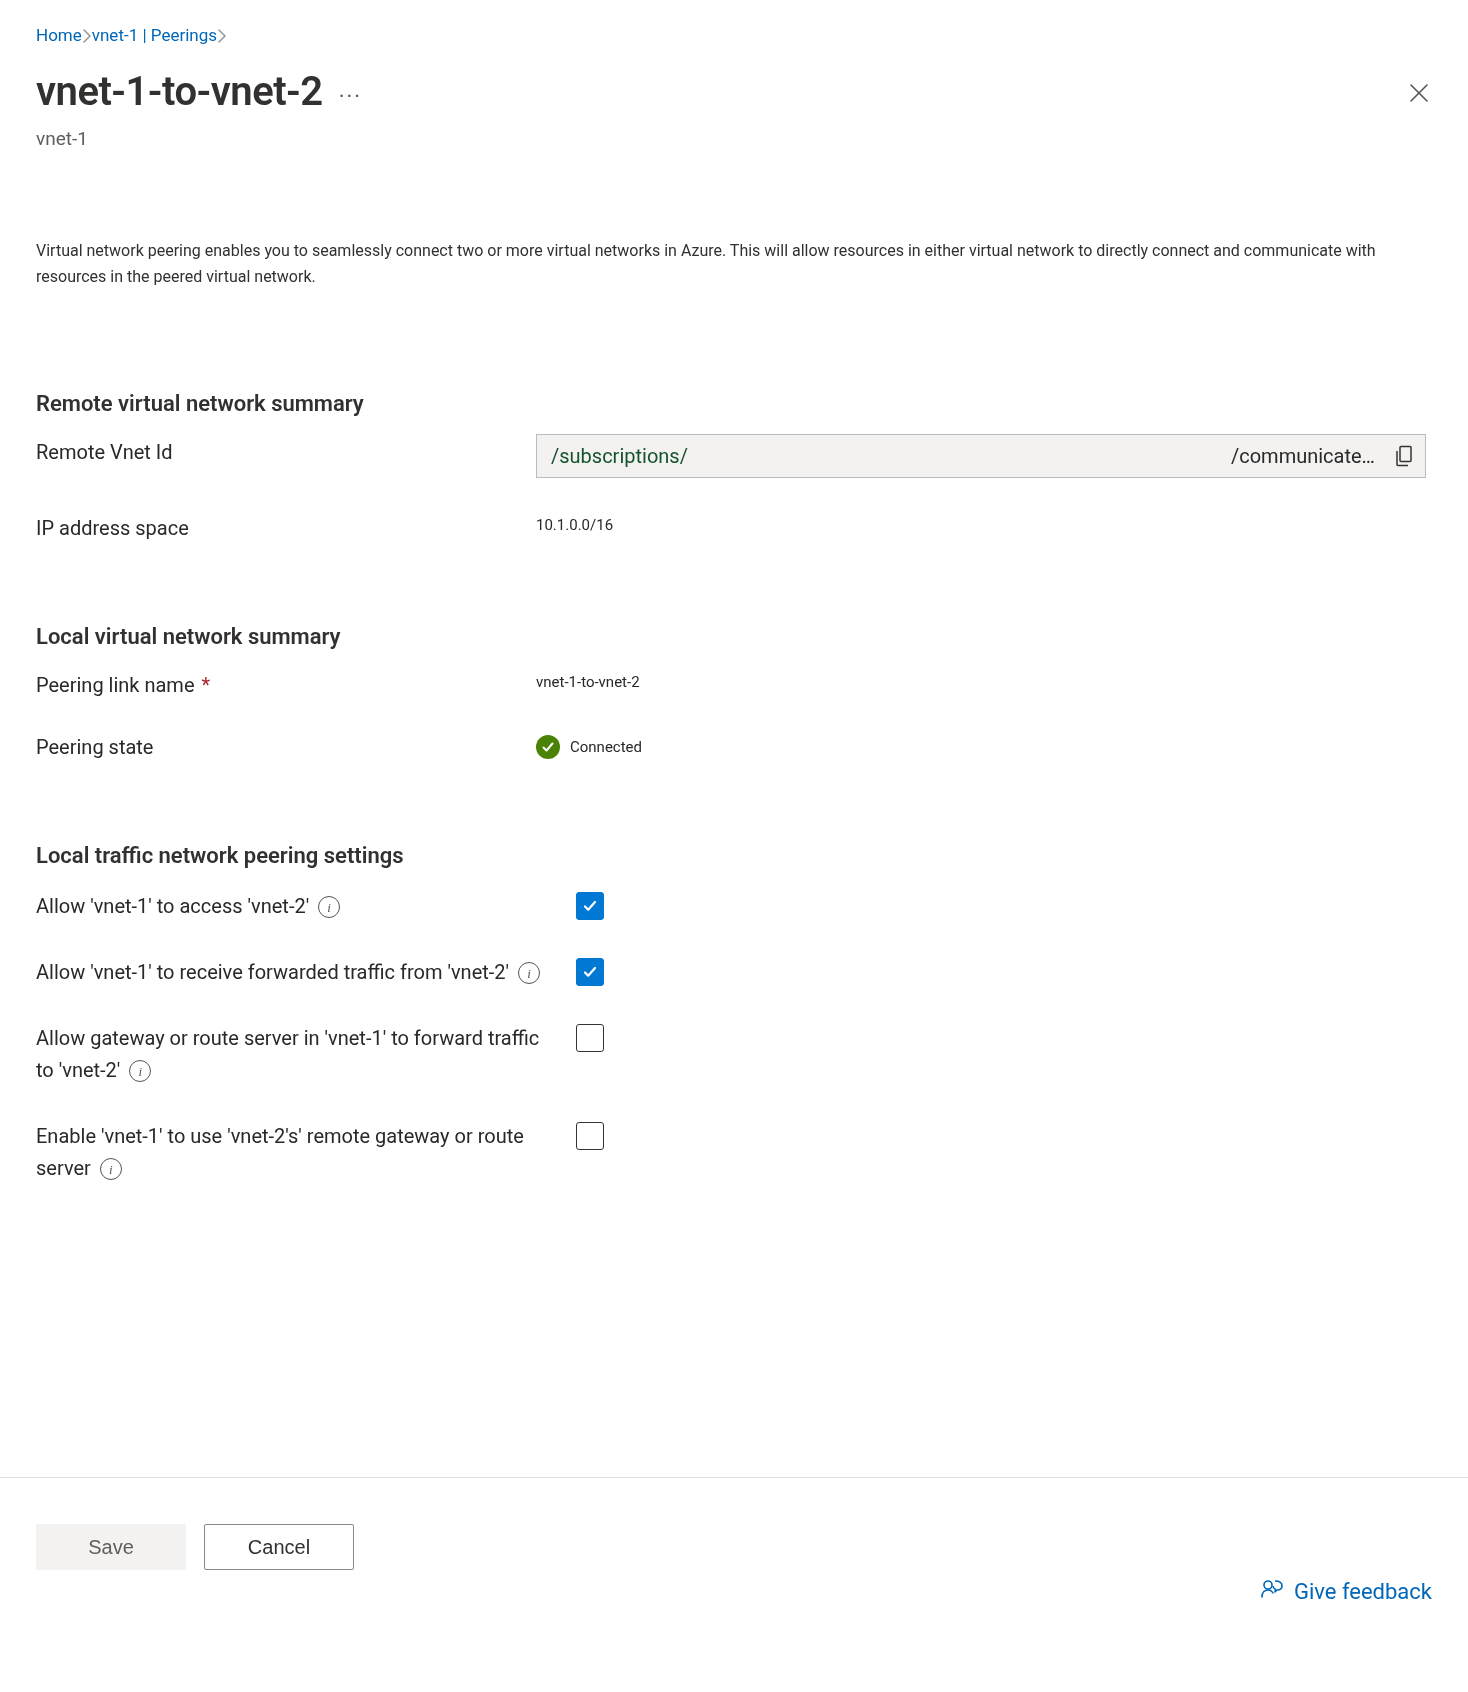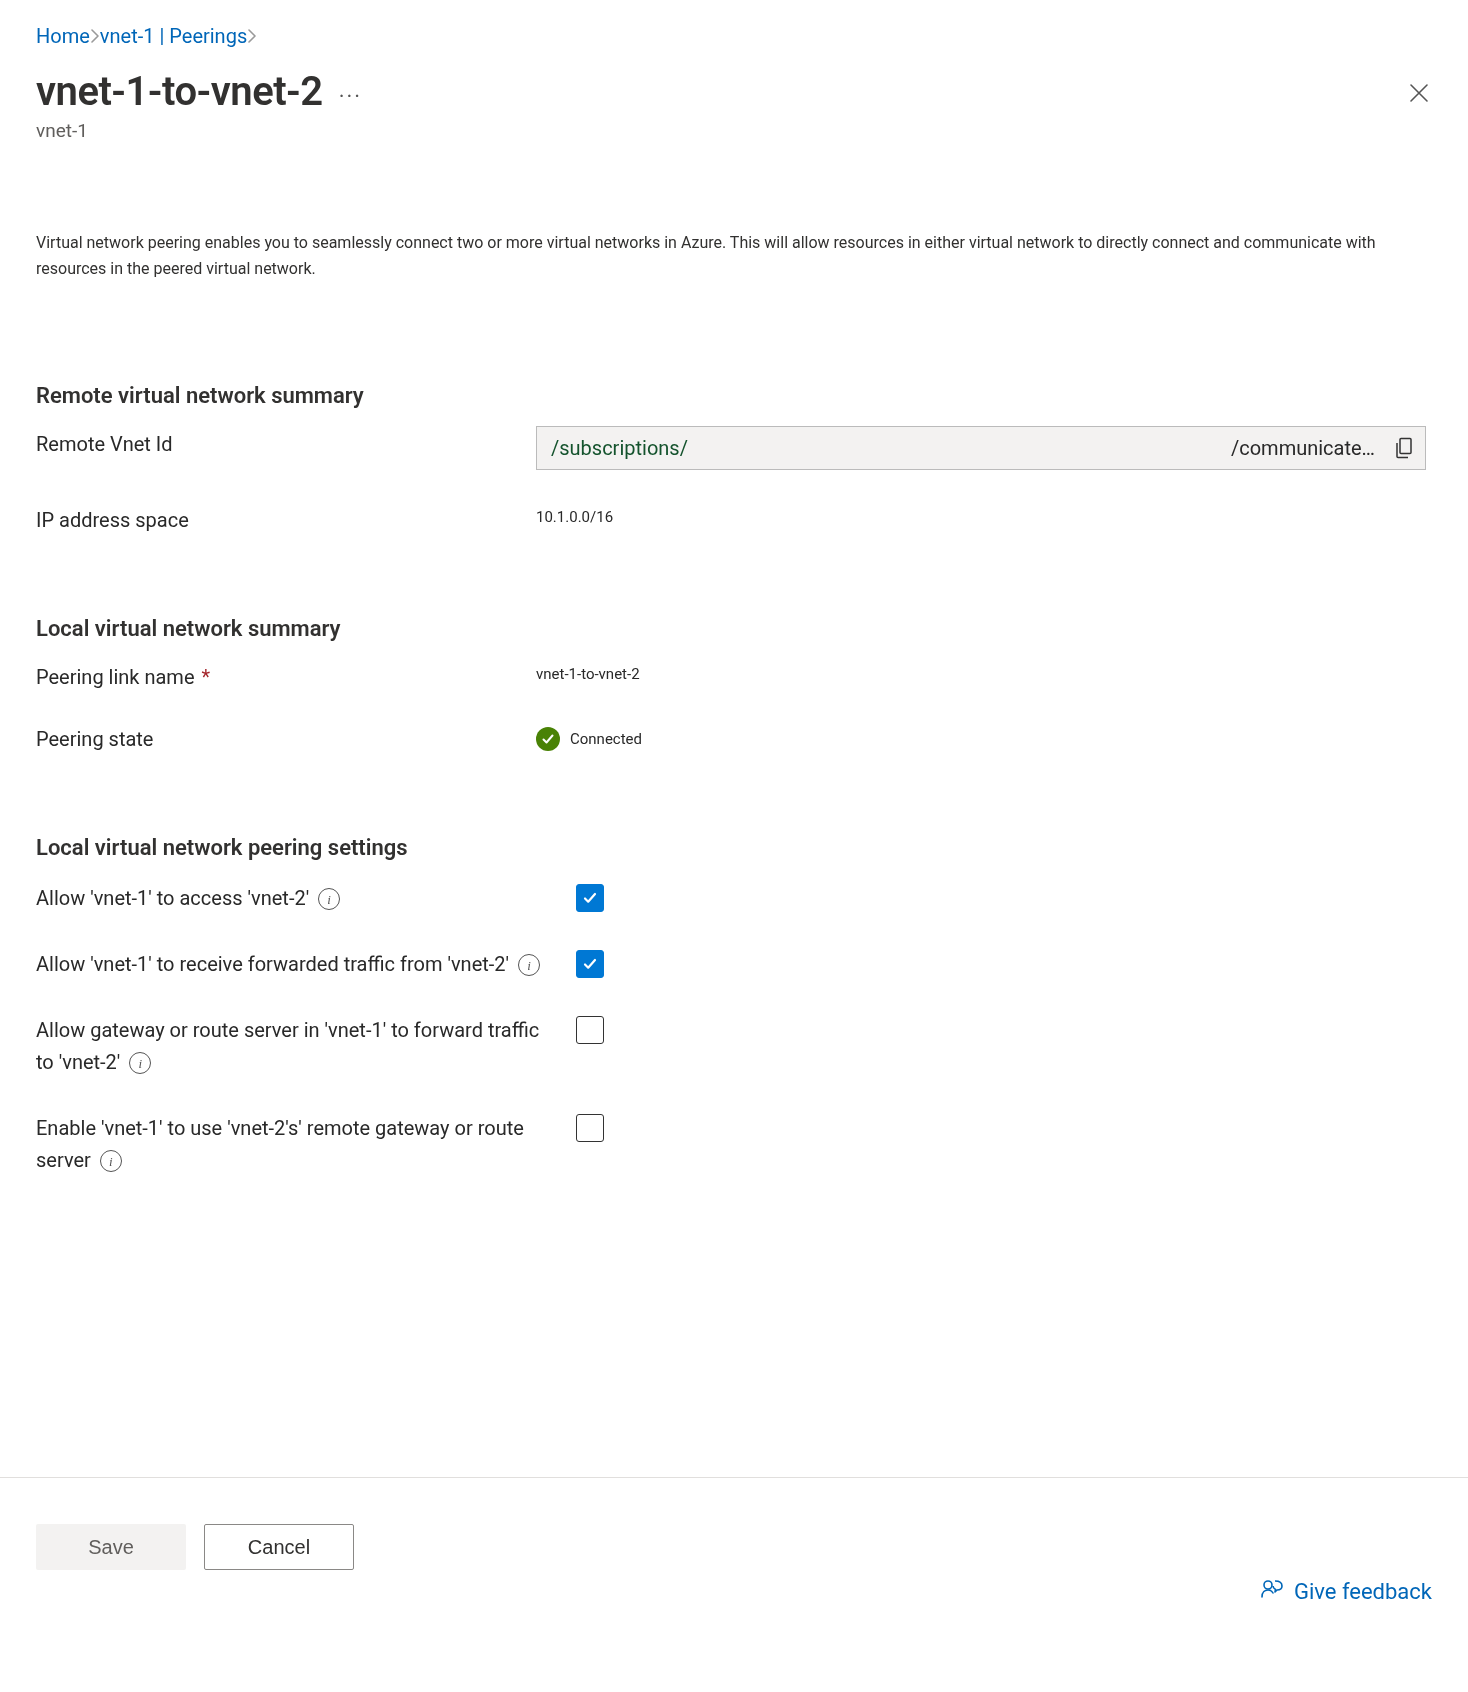--- a/index.html
+++ b/index.html
@@ -25,21 +25,21 @@
   }
   .page {
     position: relative;
     padding: 8px 36px 40px 36px;
     min-height: 1600px;
   }
   
   .breadcrumb {
     display: flex;
     align-items: center;
-    font-size: 20px;
+    font-size: 17px;
     line-height: 1.6;
     padding: 12px 0 8px 0;
   }
   .breadcrumb a {
     color: var(--azure-link);
     text-decoration: none;
     cursor: pointer;
   }
   .breadcrumb .sep {
     color: #9a9a9a;
@@ -68,21 +68,21 @@
   .close-btn {
     position: absolute;
     right: 38px;
     top: 82px;
     cursor: pointer;
     color: #555;
   }
   .subtitle {
     font-size: 19px;
     color: var(--azure-text-secondary);
-    margin-top: 4px;
+    margin-top: 12px;
   }
   .description {
     margin-top: 88px;
     font-size: 16px;
     line-height: 1.65;
     color: var(--azure-text);
     max-width: 98%;
   }
 
   .section-heading {
@@ -319,21 +319,21 @@
     <div class="kv-value value-state">
       <span class="state-icon">
         <svg width="14" height="14" viewBox="0 0 14 14">
             <path d="M2.5 7.5 L5.5 10.5 L11.5 3.5" stroke="#fff" stroke-width="2" fill="none" stroke-linecap="round" stroke-linejoin="round"></path>
           </svg>
       </span>
       <span>Connected</span>
     </div>
   </div>
 
-  <div class="section-heading tight">Local virtual network peering settings</div>
+  <div class="section-heading tight">Local traffic network peering settings</div>
 
   <div class="setting-row">
     <label class="setting-label">
       <span>Allow 'vnet-1' to access 'vnet-2'</span>
       <span class="info-icon">i</span>
     </label>
     <span class="checkbox checked" role="checkbox" aria-checked="true">
       <svg width="16" height="16" viewBox="0 0 16 16">
           <path d="M3 8.5 L6.2 11.7 L13 4" stroke="#fff" stroke-width="2.2" fill="none" stroke-linecap="round" stroke-linejoin="round"></path>
         </svg>

